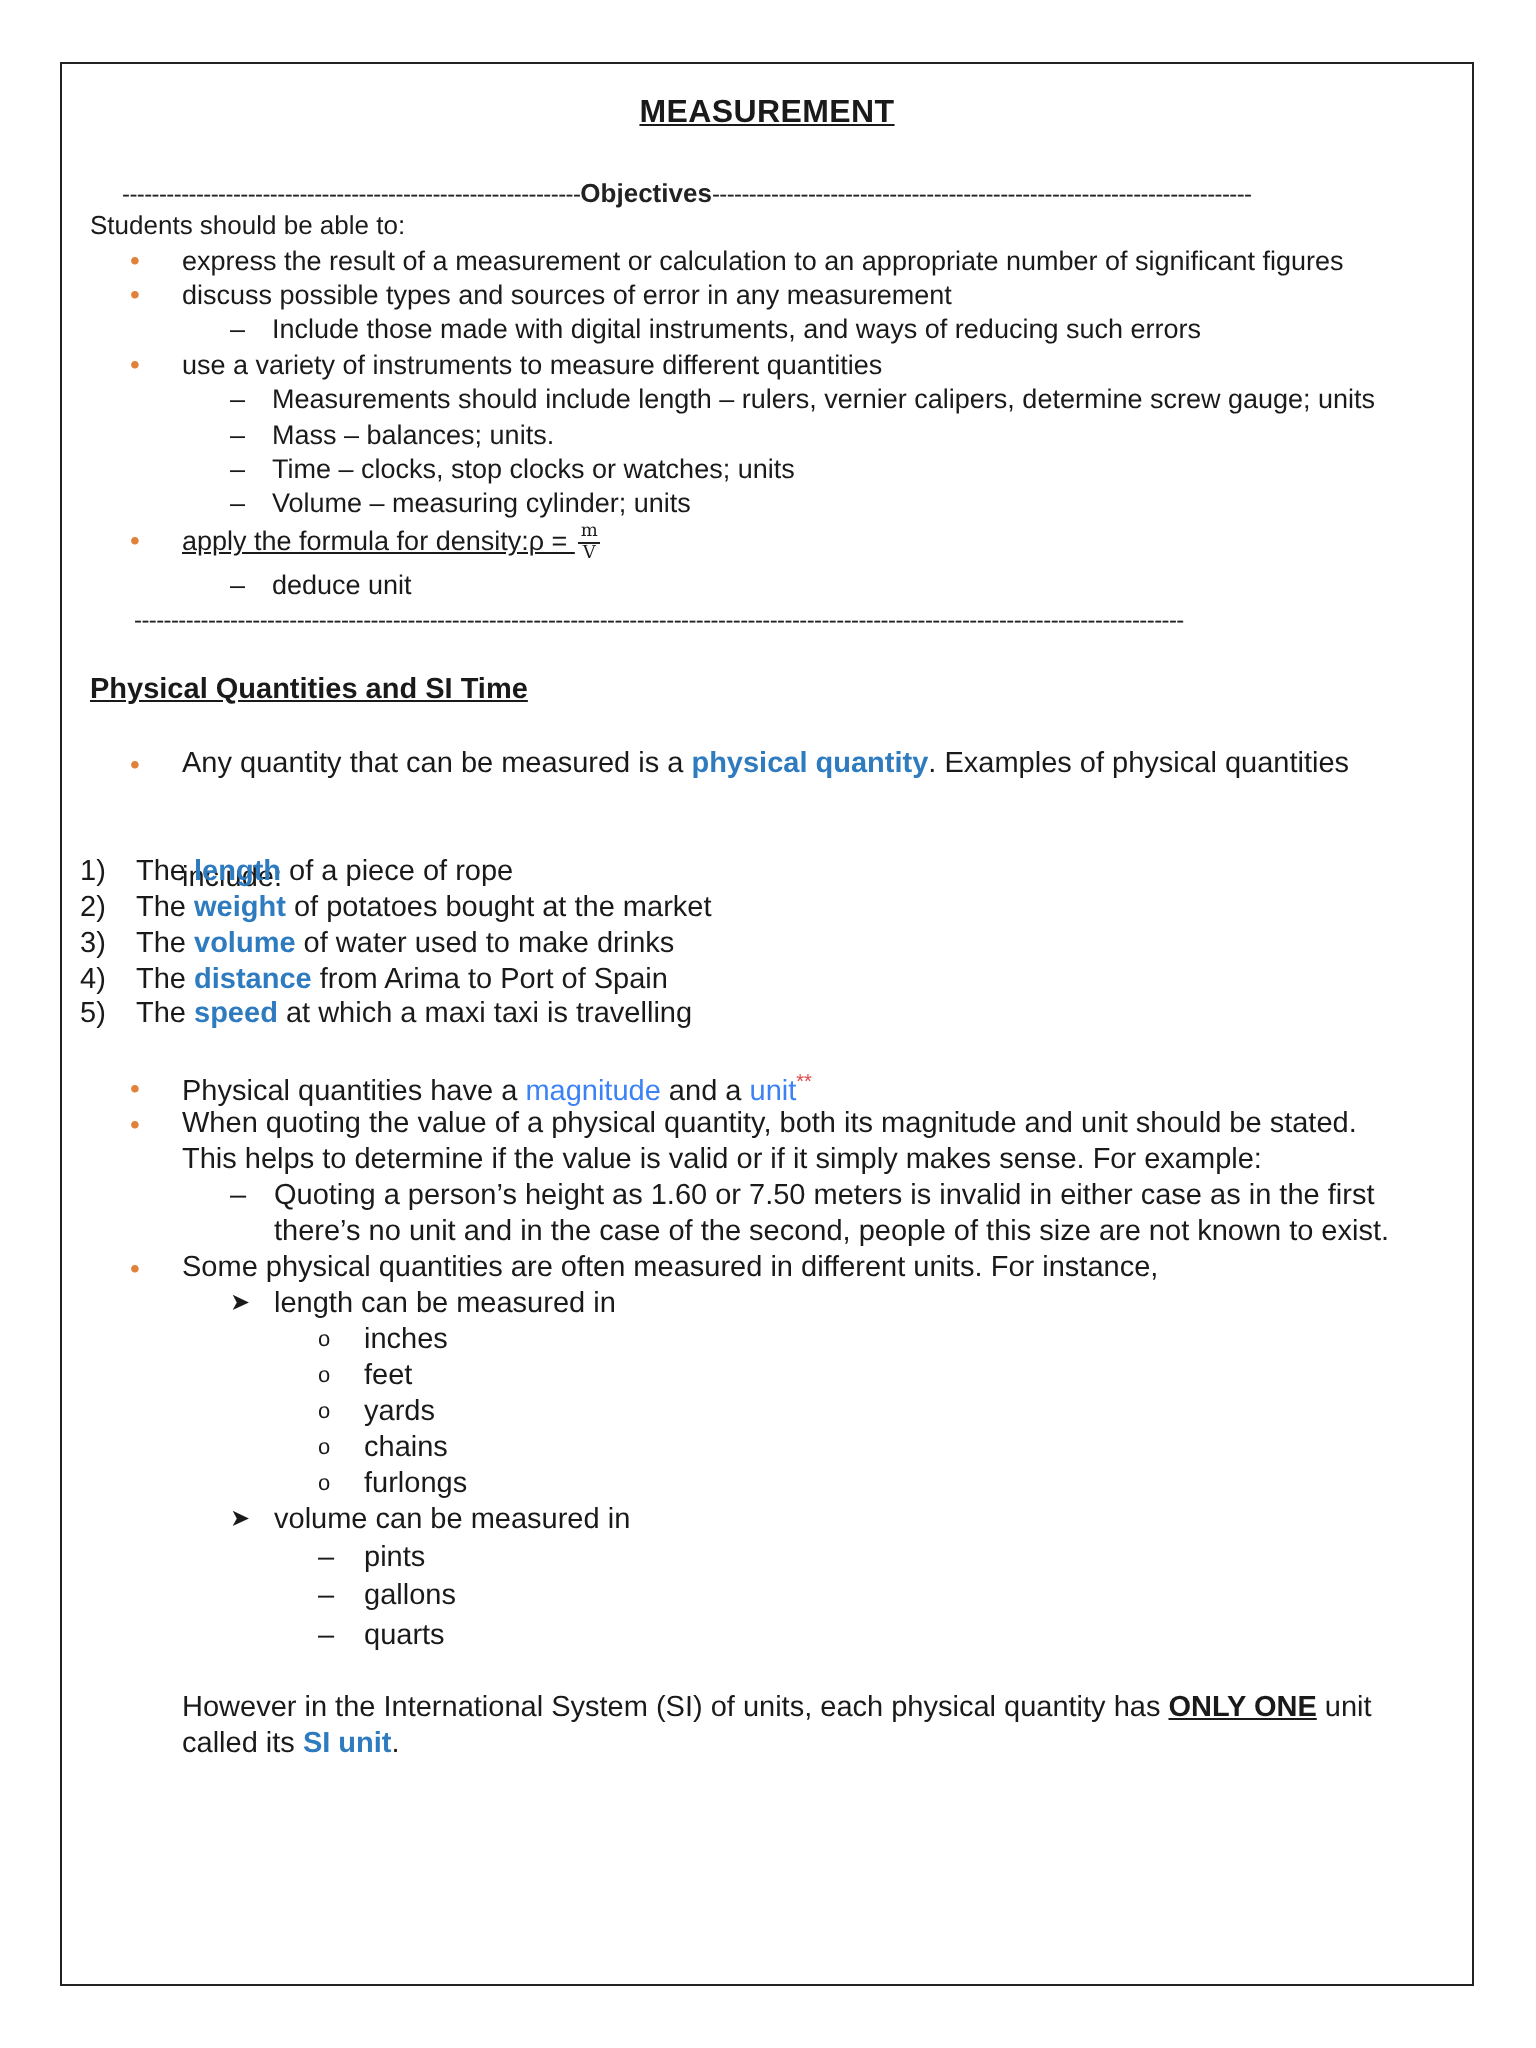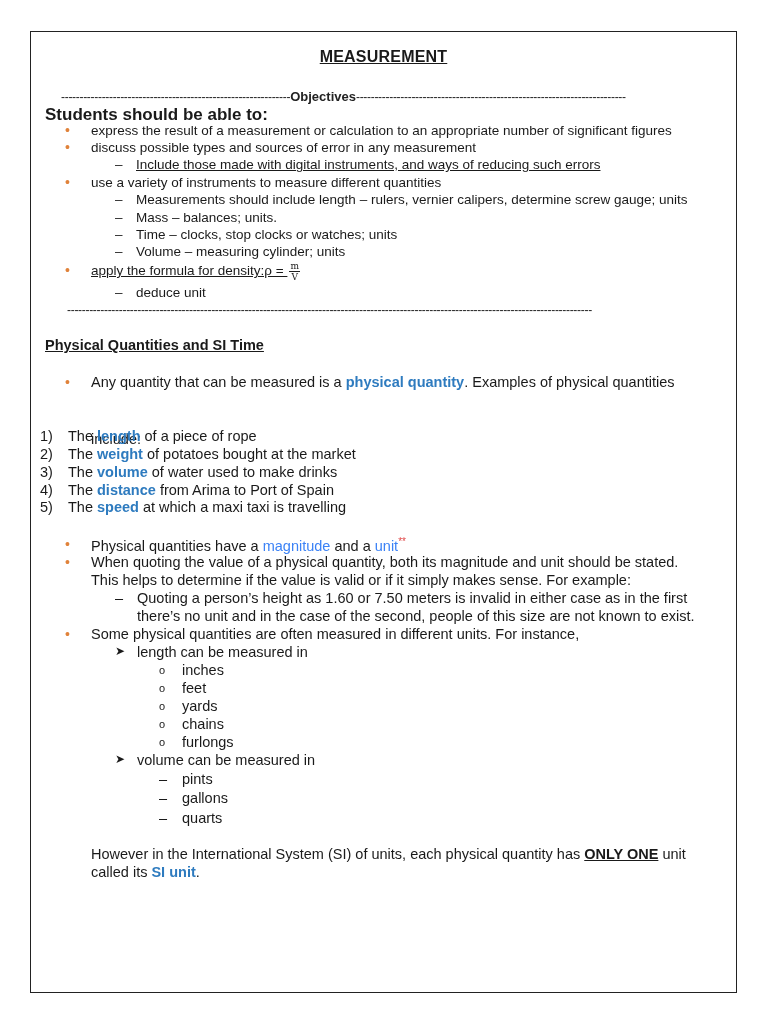--- a/index.html
+++ b/index.html
@@ -5,21 +5,21 @@
   html, body { margin:0; padding:0; background:#ffffff; }
   body { width:768px; height:1024px; position:relative; overflow:hidden;
          font-family:"Liberation Sans", sans-serif; color:#1a1a1a; }
   .page { position:absolute; left:30px; top:31px; width:707px; height:962px;
           border:1px solid #222; box-sizing:border-box; background:#fff; }
   .abs { position:absolute; white-space:nowrap; }
   .title { left:0; width:100%; top:16px; text-align:center; font-weight:bold;
            font-size:16px; text-decoration:underline; letter-spacing:0.2px; }
   .dashline { left:30px; top:57px; font-size:12px; color:#222; letter-spacing:-0.3px; }
   .dashline b { font-weight:bold; font-size:13px; letter-spacing:0; }
-  .students { left:14px; top:73px; font-size:17px; font-weight:bold; }
+  .students { left:14px; top:73px; font-size:13px; font-weight:normal; }
   .obj { font-size:13.5px; }
   .bullet { color:#e0823a; font-size:14px; position:absolute; }
   .dash { position:absolute; }
   .endline { left:36px; top:271px; font-size:12px; color:#222; letter-spacing:-0.3px; }
   .h2 { left:14px; top:305px; font-size:14.5px; font-weight:bold; text-decoration:underline; }
   .t { font-size:14.5px; }
   .blue { color:#2e7bbf; font-weight:bold; }
   .blue2 { color:#3b82f6; }
   .red { color:#e04848; }
   .u { text-decoration:underline; font-weight:bold; }
@@ -41,21 +41,21 @@
 
   <div class="abs students">Students should be able to:</div>
 
   <span class="bullet" style="left:34px;top:90px;">•</span>
   <div class="abs obj" style="left:60px;top:91px;">express the result of a measurement or calculation to an appropriate number of significant figures</div>
 
   <span class="bullet" style="left:34px;top:107px;">•</span>
   <div class="abs obj" style="left:60px;top:108px;">discuss possible types and sources of error in any measurement</div>
 
   <span class="dash obj" style="left:84px;top:125px;">–</span>
-  <div class="abs obj" style="left:105px;top:125px;text-decoration:underline;">Include those made with digital instruments, and ways of reducing such errors</div>
+  <div class="abs obj" style="left:105px;top:125px;">Include those made with digital instruments, and ways of reducing such errors</div>
 
   <span class="bullet" style="left:34px;top:142px;">•</span>
   <div class="abs obj" style="left:60px;top:143px;">use a variety of instruments to measure different quantities</div>
 
   <span class="dash obj" style="left:84px;top:160px;">–</span>
   <div class="abs obj" style="left:105px;top:160px;">Measurements should include length – rulers, vernier calipers, determine screw gauge; units</div>
 
   <span class="dash obj" style="left:84px;top:178px;">–</span>
   <div class="abs obj" style="left:105px;top:178px;">Mass – balances; units.</div>
 

